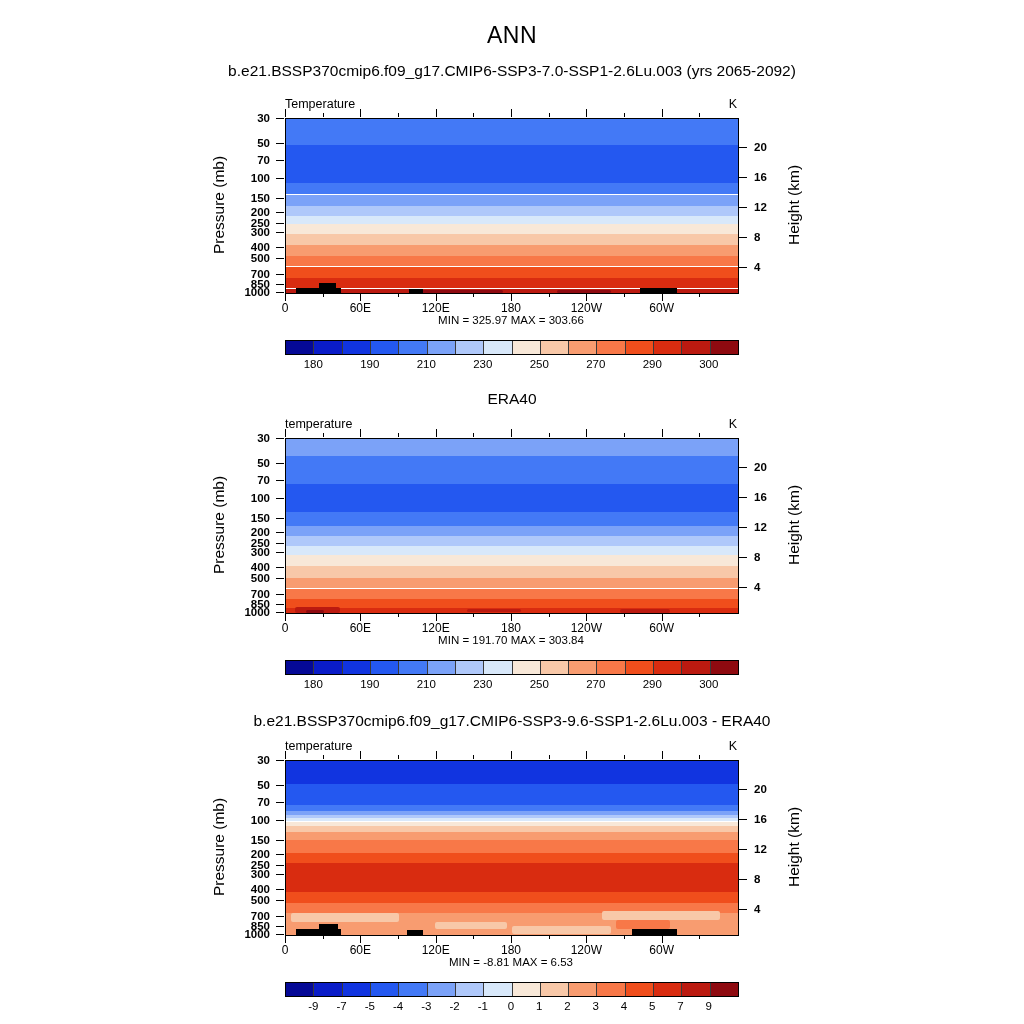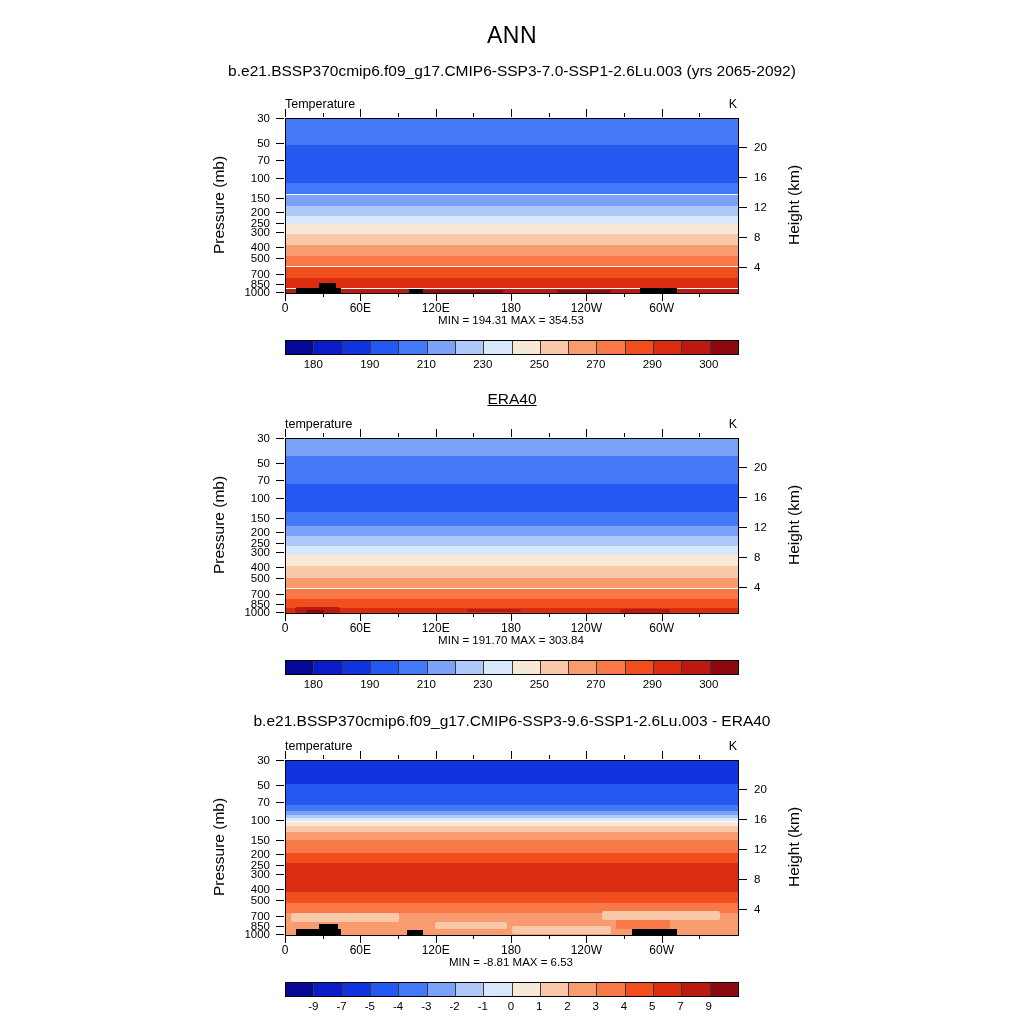--- a/index.html
+++ b/index.html
@@ -13,21 +13,21 @@
   .flabel{position:absolute;font-size:12.5px;}
   .ulabel{position:absolute;font-size:12.5px;text-align:right;}
   .yaxis-title{position:absolute;font-size:15.5px;white-space:nowrap;
     transform:translate(-50%,-50%) rotate(-90deg);}
   .plot{position:absolute;border:1px solid #000;overflow:visible;background:#fff;}
   .bands{position:absolute;left:0;top:0;width:100%;height:100%;overflow:hidden;}
   .band,.patch{position:absolute;left:0;width:100%;}
   .topo{position:absolute;background:#000;bottom:0;}
   .tick{position:absolute;background:#000;}
   .xlab{position:absolute;font-size:12px;text-align:center;}
-  .ylab{position:absolute;font-size:11.5px;height:12px;line-height:12px;}
+  .ylab{position:absolute;font-size:11.5px;height:12px;line-height:12px;font-weight:bold;}
   .ylab.l{text-align:right;}
   .stats{position:absolute;text-align:center;font-size:11.5px;}
   .cbar{position:absolute;display:flex;border:1px solid #000;}
   .cseg{flex:1 1 0;height:100%;}
   .cseg + .cseg{border-left:1px solid #3a3a3a;}
   .clab{position:absolute;font-size:11.5px;text-align:center;width:36px;}
 </style>
 </head>
 <body>
 
@@ -56,21 +56,21 @@
           <div class="band" style="top: 159px; height: 10px; background: rgb(217, 44, 16);"></div>
           <div class="band" style="top: 170px; height: 4px; background: rgb(187, 26, 16);"></div>
           <div class="patch" style="left: 135.6px; top: 170.868px; width: 81.36px; height: 3.132px; background: rgb(142, 10, 16); border-radius: 2px;"></div>
           <div class="patch" style="left: 271.2px; top: 171.39px; width: 54.24px; height: 2.61px; background: rgb(142, 10, 16); border-radius: 2px;"></div>
           <div class="topo" style="left: 9.944px; width: 45.2px; height: 5px;"></div>
           <div class="topo" style="left: 32.544px; width: 17.176px; height: 10px;"></div>
           <div class="topo" style="left: 122.944px; width: 14.464px; height: 4px;"></div>
           <div class="topo" style="left: 353.916px; width: 37.064px; height: 5px;"></div>
         </div>
       </div>
-    <div class="stats" style="left: 285px; width: 452px; top: 314px;">MIN = 194.31  MAX = 354.53</div>
+    <div class="stats" style="left: 285px; width: 452px; top: 314px;">MIN = 325.97  MAX = 303.66</div>
     <div class="cbar" style="left: 285px; top: 340px; width: 452px; height: 13px;">
         <div class="cseg" style="background: rgb(5, 9, 150);"></div>
         <div class="cseg" style="background: rgb(10, 28, 200);"></div>
         <div class="cseg" style="background: rgb(17, 52, 224);"></div>
         <div class="cseg" style="background: rgb(36, 88, 240);"></div>
         <div class="cseg" style="background: rgb(67, 121, 246);"></div>
         <div class="cseg" style="background: rgb(123, 162, 248);"></div>
         <div class="cseg" style="background: rgb(175, 200, 250);"></div>
         <div class="cseg" style="background: rgb(216, 232, 250);"></div>
         <div class="cseg" style="background: rgb(248, 232, 216);"></div>
@@ -152,21 +152,21 @@
       <div class="clab" style="left: 351.75px; top: 358px;">190</div>
       <div class="clab" style="left: 408.25px; top: 358px;">210</div>
       <div class="clab" style="left: 464.75px; top: 358px;">230</div>
       <div class="clab" style="left: 521.25px; top: 358px;">250</div>
       <div class="clab" style="left: 577.75px; top: 358px;">270</div>
       <div class="clab" style="left: 634.25px; top: 358px;">290</div>
       <div class="clab" style="left: 690.75px; top: 358px;">300</div>
     </section>
 
   <section class="panel" id="panel1">
-    <div class="ptitle" style="top: 390px; text-decoration: underline;">ERA40</div>
+    <div class="ptitle" style="top: 390px;">ERA40</div>
     <div class="flabel" style="left: 285px; top: 417px;">temperature</div>
     <div class="ulabel" style="left: 285px; width: 452px; top: 417px;">K</div>
     <div class="yaxis-title" style="left: 219px; top: 525px;">Pressure (mb)</div>
     <div class="yaxis-title" style="left: 794px; top: 525px;">Height (km)</div>
     <div class="plot" style="left: 285px; top: 438px; width: 452px; height: 174px;">
         <div class="bands">
           <div class="band" style="top: 0px; height: 17px; background: rgb(123, 162, 248);"></div>
           <div class="band" style="top: 17px; height: 28px; background: rgb(67, 121, 246);"></div>
           <div class="band" style="top: 45px; height: 28px; background: rgb(36, 88, 240);"></div>
           <div class="band" style="top: 73px; height: 14px; background: rgb(67, 121, 246);"></div>

